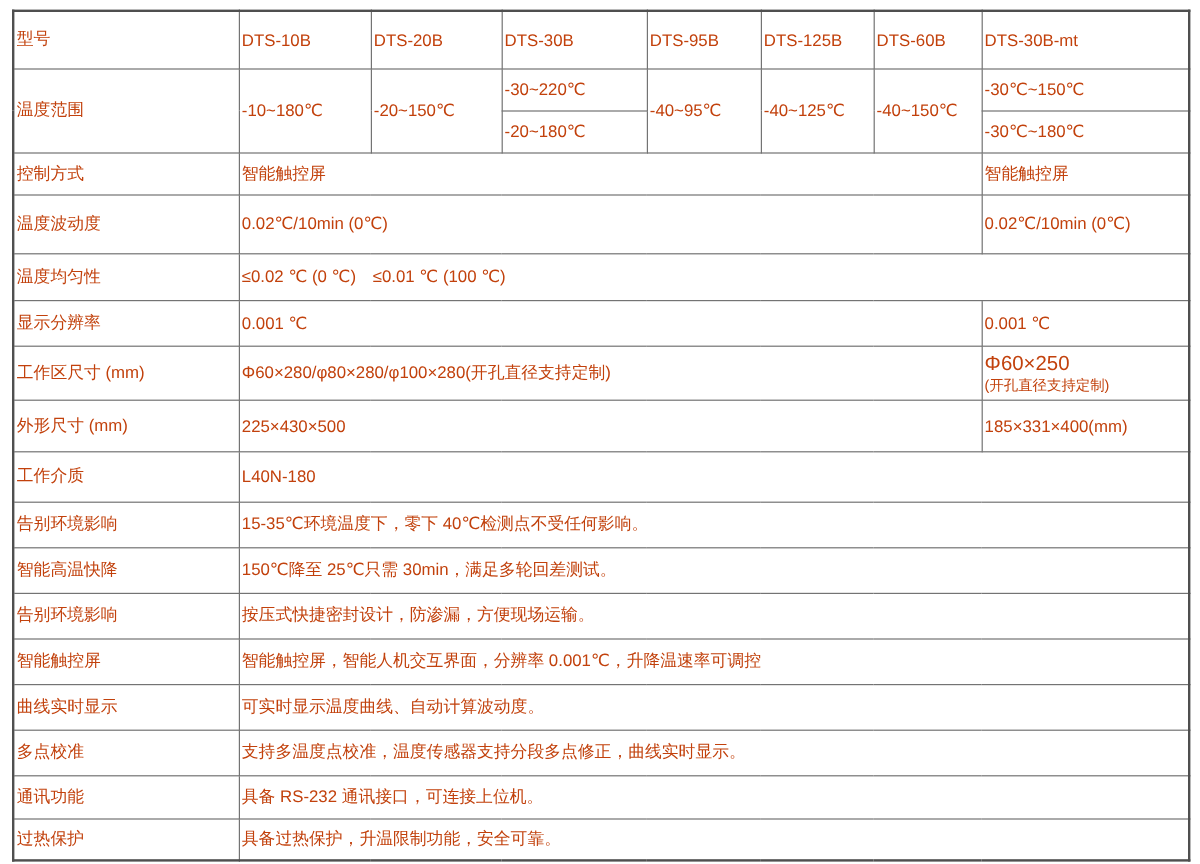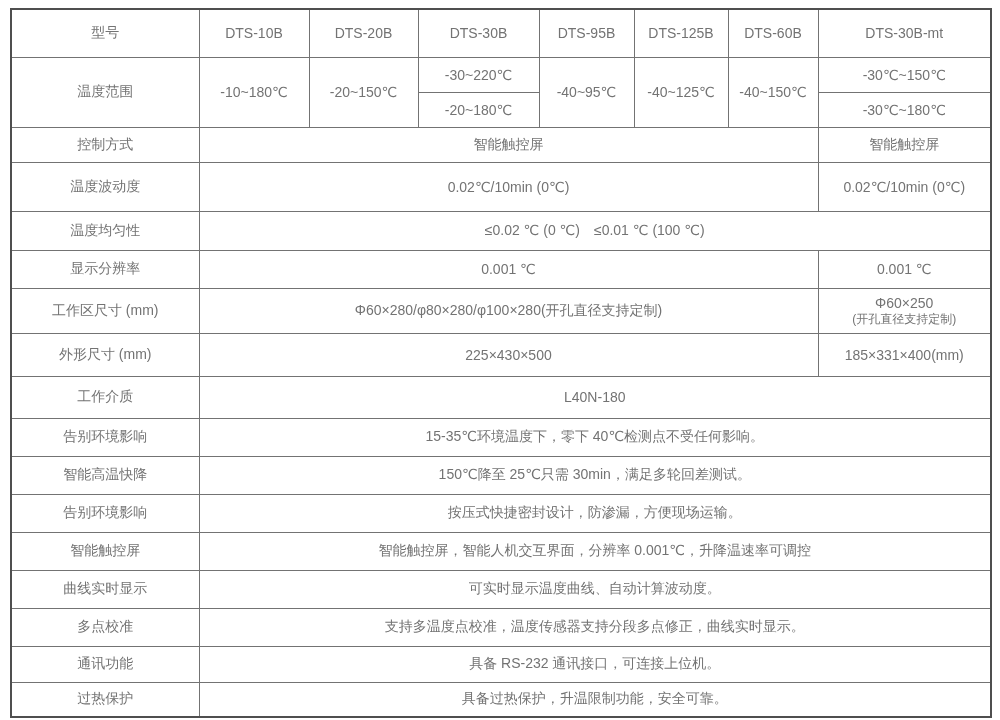--- a/index.html
+++ b/index.html
@@ -16,23 +16,22 @@
     background: #ffffff;
   }
   table.spec {
     border-collapse: collapse;
     table-layout: fixed;
     width: 980px;
     border: 2px solid #4f4f4f;
   }
   table.spec td {
     border: 1px solid #737373;
-    text-align: center;
     vertical-align: middle;
-    color: #737373;
+    color: #c2410c;
     font-size: 14px;
     padding: 0 2px;
     overflow: hidden;
     white-space: nowrap;
   }
   td.lbl { font-size: 14px; }
   .h48 { height: 48px; }
   .h35 { height: 35px; }
   .h49 { height: 49px; }
   .h39 { height: 39px; }
@@ -41,21 +40,21 @@
   .h43 { height: 43px; }
   .h42 { height: 42px; padding-left: 12px; }
   .h36 { height: 36px; }
   .line2 {
     display: block;
     font-size: 12px;
     line-height: 1.3;
   }
   .line1 {
     display: block;
-    font-size: 14px;
+    font-size: 17px;
     line-height: 1.3;
   }
 </style>
 </head>
 <body>
 
 <div class="page">
   <table class="spec">
     <colgroup>
       <col style="width:188px">

